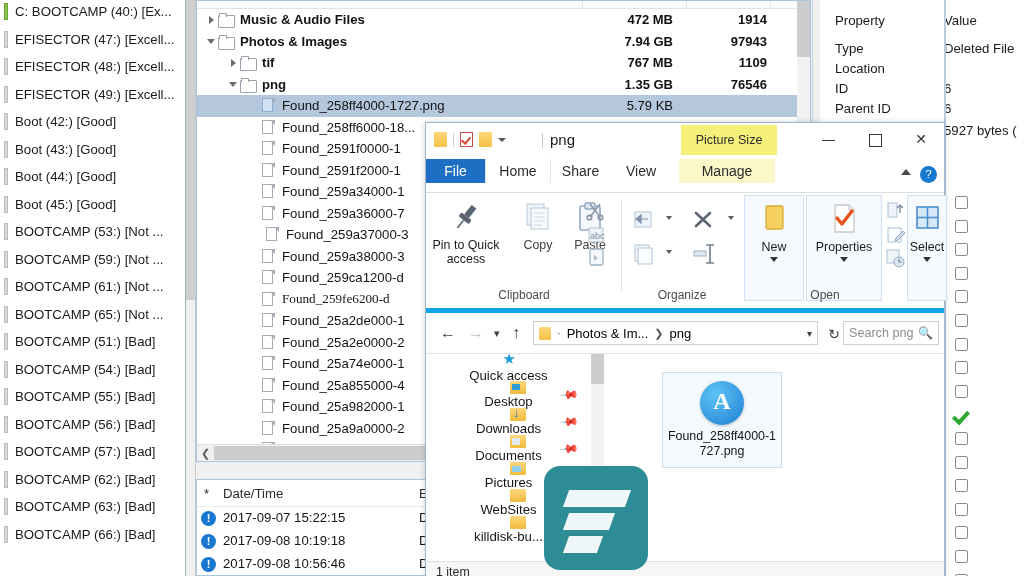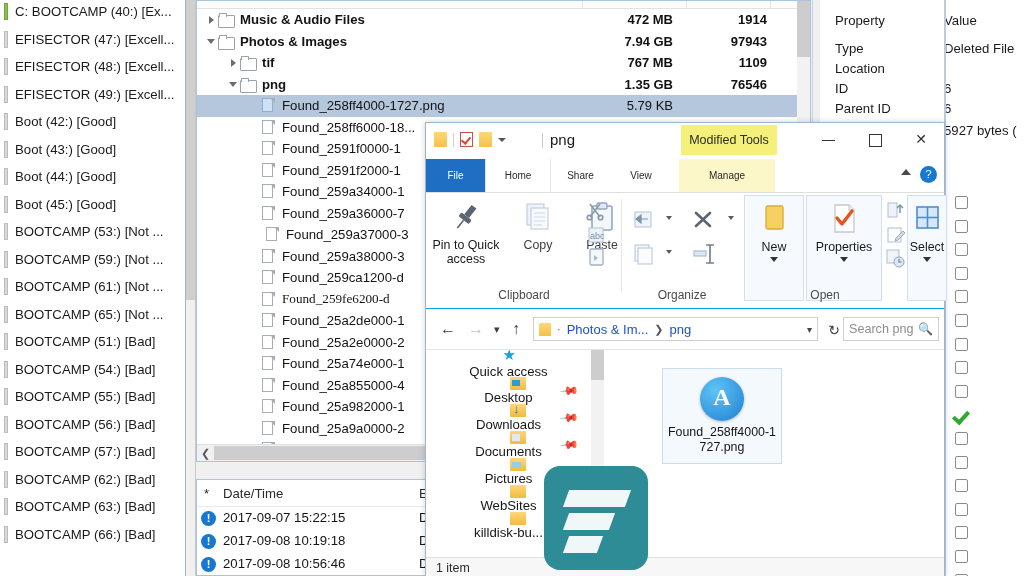--- a/index.html
+++ b/index.html
@@ -118,55 +118,55 @@
   #ex-wbtns{position:absolute;right:0;top:0;display:flex;}
   #ex-wbtns div{width:46px;height:32px;display:flex;align-items:center;justify-content:center;
         font-size:14px;color:#333;}
   .wb-min{position:relative;}
   .wb-min::after{content:"";position:absolute;left:16px;top:17px;width:13px;height:1.4px;background:#333;}
   .wb-max::after{content:"";position:absolute;width:11px;height:11px;border:1.4px solid #333;}
   .wb-max{position:relative;}
   .wb-max::after{left:17px;top:11px;}
 
   #ex-tabs{position:relative;height:33px;background:#ffffff;border-bottom:1px solid #dedede;}
-  .ex-tab{position:absolute;top:0;height:33px;display:flex;align-items:center;justify-content:center;
-          font-size:10px;color:#2b2b2b;}
+  .ex-tab{position:absolute;top:0;height:24px;display:flex;align-items:center;justify-content:center;
+          font-size:14px;color:#2b2b2b;}
   .ex-tab.file{left:0;width:59px;background:#1e6fc4;color:#ffffff;}
   .ex-tab.home{left:59px;width:64px;background:#ffffff;border-left:1px solid #e4e4e4;
                border-right:1px solid #e4e4e4;}
   .ex-tab.share{left:123px;width:63px;}
   .ex-tab.view{left:186px;width:58px;}
   .ex-tab.manage{left:253px;width:96px;background:#fbf7c8;}
   #ex-help{position:absolute;right:7px;top:7px;width:17px;height:17px;border-radius:50%;
       background:#1878d0;color:#fff;font-size:11.5px;line-height:17px;text-align:center;}
   #ex-collapse{position:absolute;right:33px;top:10px;width:0;height:0;
       border-left:5px solid transparent;border-right:5px solid transparent;border-bottom:6px solid #4a4a4a;}
 
-  #ex-ribbon{position:relative;height:115px;background:#ffffff;border-bottom:1px solid #0ea5e9;}
+  #ex-ribbon{position:relative;height:115px;background:#ffffff;border-bottom:5px solid #0ea5e9;}
   .rgroup{position:absolute;top:0;height:114px;}
   .rgroup .glabel{position:absolute;bottom:5px;width:100%;text-align:center;font-size:12px;color:#4a4a4a;}
   .rgroup .gsep{position:absolute;right:0;top:6px;width:1px;height:92px;background:#e6e6e6;}
   .bigbtn{position:absolute;top:6px;width:72px;text-align:center;}
   .bigbtn .lbl{font-size:12.4px;color:#1a1a1a;line-height:14px;margin-top:3px;}
   .bigbtn .lbl.dim{color:#404040;}
   .bigbtn .dncaret{width:0;height:0;margin:3px auto 0;border-left:4px solid transparent;
       border-right:4px solid transparent;border-top:5px solid #333;}
   .ic{width:36px;height:36px;margin:0 auto;position:relative;}
   .smallbtn{position:absolute;width:26px;height:24px;}
   .smallbtn .caret{position:absolute;right:0;top:9px;width:0;height:0;border-left:3.5px solid transparent;
       border-right:3.5px solid transparent;border-top:4.5px solid #5a5a5a;}
   .hl-box{position:absolute;top:2px;border:1px solid #cfe0f0;background:#f6fafe;box-sizing:border-box;}
 
   #ex-addr{position:relative;height:40px;background:#ffffff;border-bottom:1px solid #e4e4e4;}
   .nav-ico{position:absolute;top:11px;font-size:16px;color:#3c3c3c;}
   #ex-crumb{position:absolute;left:107px;top:8px;right:126px;height:24px;border:1px solid #cfcfcf;
       background:#ffffff;box-sizing:border-box;display:flex;align-items:center;padding:0 5px;}
   #ex-crumb .cfolder{width:12px;height:13px;background:linear-gradient(#ffd77a,#f5c147);
       border-radius:1px;margin-right:6px;}
-  #ex-crumb .ctxt{font-size:13px;color:#1d4ed8;}
+  #ex-crumb .ctxt{font-size:13px;color:#000000;}
   #ex-crumb .csep{margin:0 6px;color:#555;font-size:11px;}
   #ex-crumb .cdrop{margin-left:auto;color:#444;font-size:10px;}
   #ex-refresh{position:absolute;right:104px;top:13px;font-size:14px;color:#3c3c3c;}
   #ex-search{position:absolute;right:5px;top:8px;width:96px;height:24px;border:1px solid #cfcfcf;
       background:#fff;box-sizing:border-box;display:flex;align-items:center;padding:0 5px;}
   #ex-search .sp{font-size:12.6px;color:#8d8d8d;}
   #ex-search .mag{margin-left:auto;color:#5a5a5a;font-size:12px;}
 
   #ex-body{position:relative;height:207px;background:#ffffff;}
   #ex-nav{position:absolute;left:0;top:0;width:165px;height:207px;background:#ffffff;overflow:hidden;}
@@ -595,21 +595,21 @@
 
     <div id="ex-title">
       <div id="ex-qat">
         <span class="qat-ico folder"></span>
         <span class="qat-bar"></span>
         <span class="qat-ico check"></span>
         <span class="qat-ico folder"></span>
         <span class="qat-caret"></span>
       </div>
       <div id="ex-path-title"><span class="bar"></span><span>png</span></div>
-      <div id="ex-pictools">Modified Tools</div>
+      <div id="ex-pictools">Picture Size</div>
       <div id="ex-wbtns">
         <div class="wb-min"></div>
         <div class="wb-max"></div>
         <div>✕</div>
       </div>
     </div>
 
     <div id="ex-tabs">
       <div class="ex-tab file">File</div>
       <div class="ex-tab home">Home</div>
@@ -643,21 +643,21 @@
               <g stroke="#ccd8e6" stroke-width="1">
                 <line x1="14" y1="14" x2="25" y2="14"></line>
                   <line x1="14" y1="18" x2="25" y2="18"></line>
                 <line x1="14" y1="22" x2="25" y2="22"></line>
                   <line x1="14" y1="26" x2="22" y2="26"></line>
               </g>
             </svg>
           </div>
           <div class="lbl dim">Copy</div>
         </div>
-        <div class="bigbtn" style="left:140px">
+        <div class="bigbtn" style="left:128px">
           <div class="ic">
             <svg width="36" height="36" viewBox="0 0 36 36">
               <rect x="8" y="7" width="20" height="24" rx="2" fill="#f4f8fc" stroke="#93a8c0" stroke-width="1.6"></rect>
               <rect x="13" y="4" width="10" height="6" rx="1.5" fill="#dfe8f3" stroke="#93a8c0" stroke-width="1.4"></rect>
             </svg>
           </div>
           <div class="lbl dim">Paste</div>
         </div>
         <div class="smallbtn" style="left:159px;top:8px">
           <svg width="22" height="20" viewBox="0 0 22 20">

